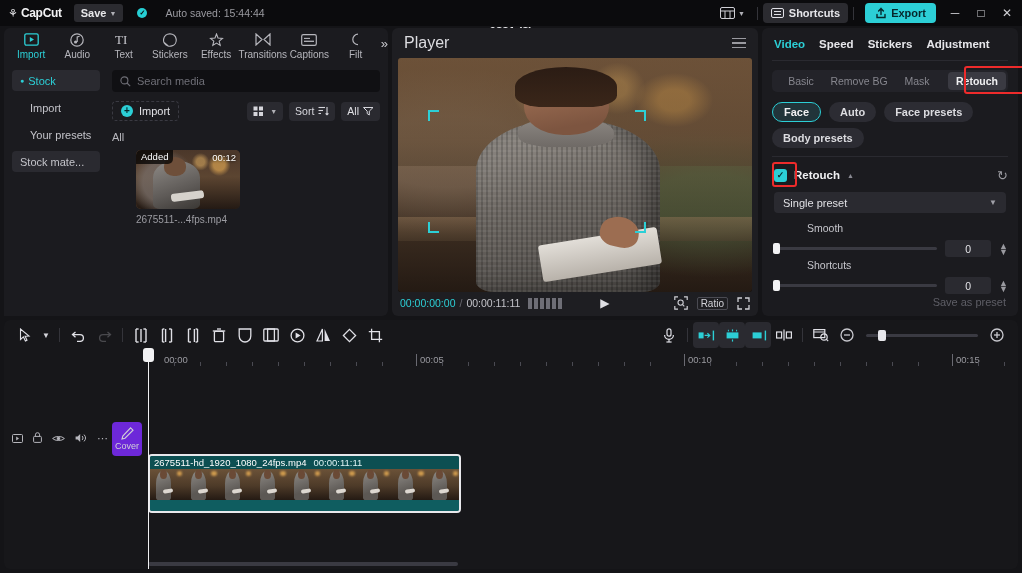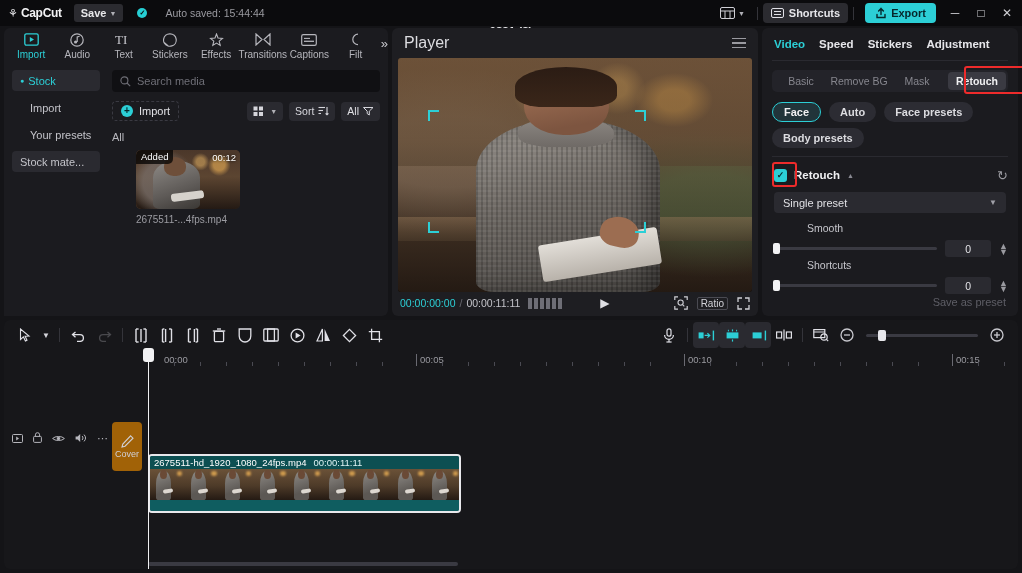--- a/index.html
+++ b/index.html
@@ -288,22 +288,22 @@
 
   .ruler { position: absolute; left: 0; top: 30px; right: 0; height: 20px; background: #17171a; }
   .tick { position: absolute; top: 12px; width: 1px; height: 4px; background: #4a4a52; }
   .tick.major { top: 4px; height: 12px; background: #6a6a72; }
   .tlabel { position: absolute; top: 4px; font-size: 9.5px; color: #9a9aa0; }
 
   .tl-body { position: absolute; left: 0; top: 50px; right: 0; bottom: 0; }
   .track-head { position: absolute; left: 0; top: 0; width: 140px; height: 100%; }
   .track-ctrls { position: absolute; left: 8px; top: 62px; display: flex; align-items: center; gap: 10px; }
   .tc-ico { font-size: 11px; color: #b6b6bc; }
-  .cover-btn { position: absolute; left: 108px; top: 52px; width: 30px; height: 49px;
-               background: #a16207; border-radius: 4px; display: flex; flex-direction: column;
+  .cover-btn { position: absolute; left: 108px; top: 52px; width: 30px; height: 34px;
+               background: #6d28d9; border-radius: 4px; display: flex; flex-direction: column;
                align-items: center; justify-content: center; gap: 1px; }
   .cover-lbl { font-size: 9px; color: #d0d0d6; }
 
   .clip {
     position: absolute; left: 144px; top: 84px; width: 313px; height: 59px;
     background: #0f5d60; border: 2px solid #e8e8ec; border-radius: 4px; overflow: hidden;
   }
   .clip-bar { height: 13px; background: #0c4f52; display: flex; align-items: center;
               padding: 0 4px; gap: 7px; }
   .clip-name { font-size: 9.5px; color: #fff; white-space: nowrap; }

